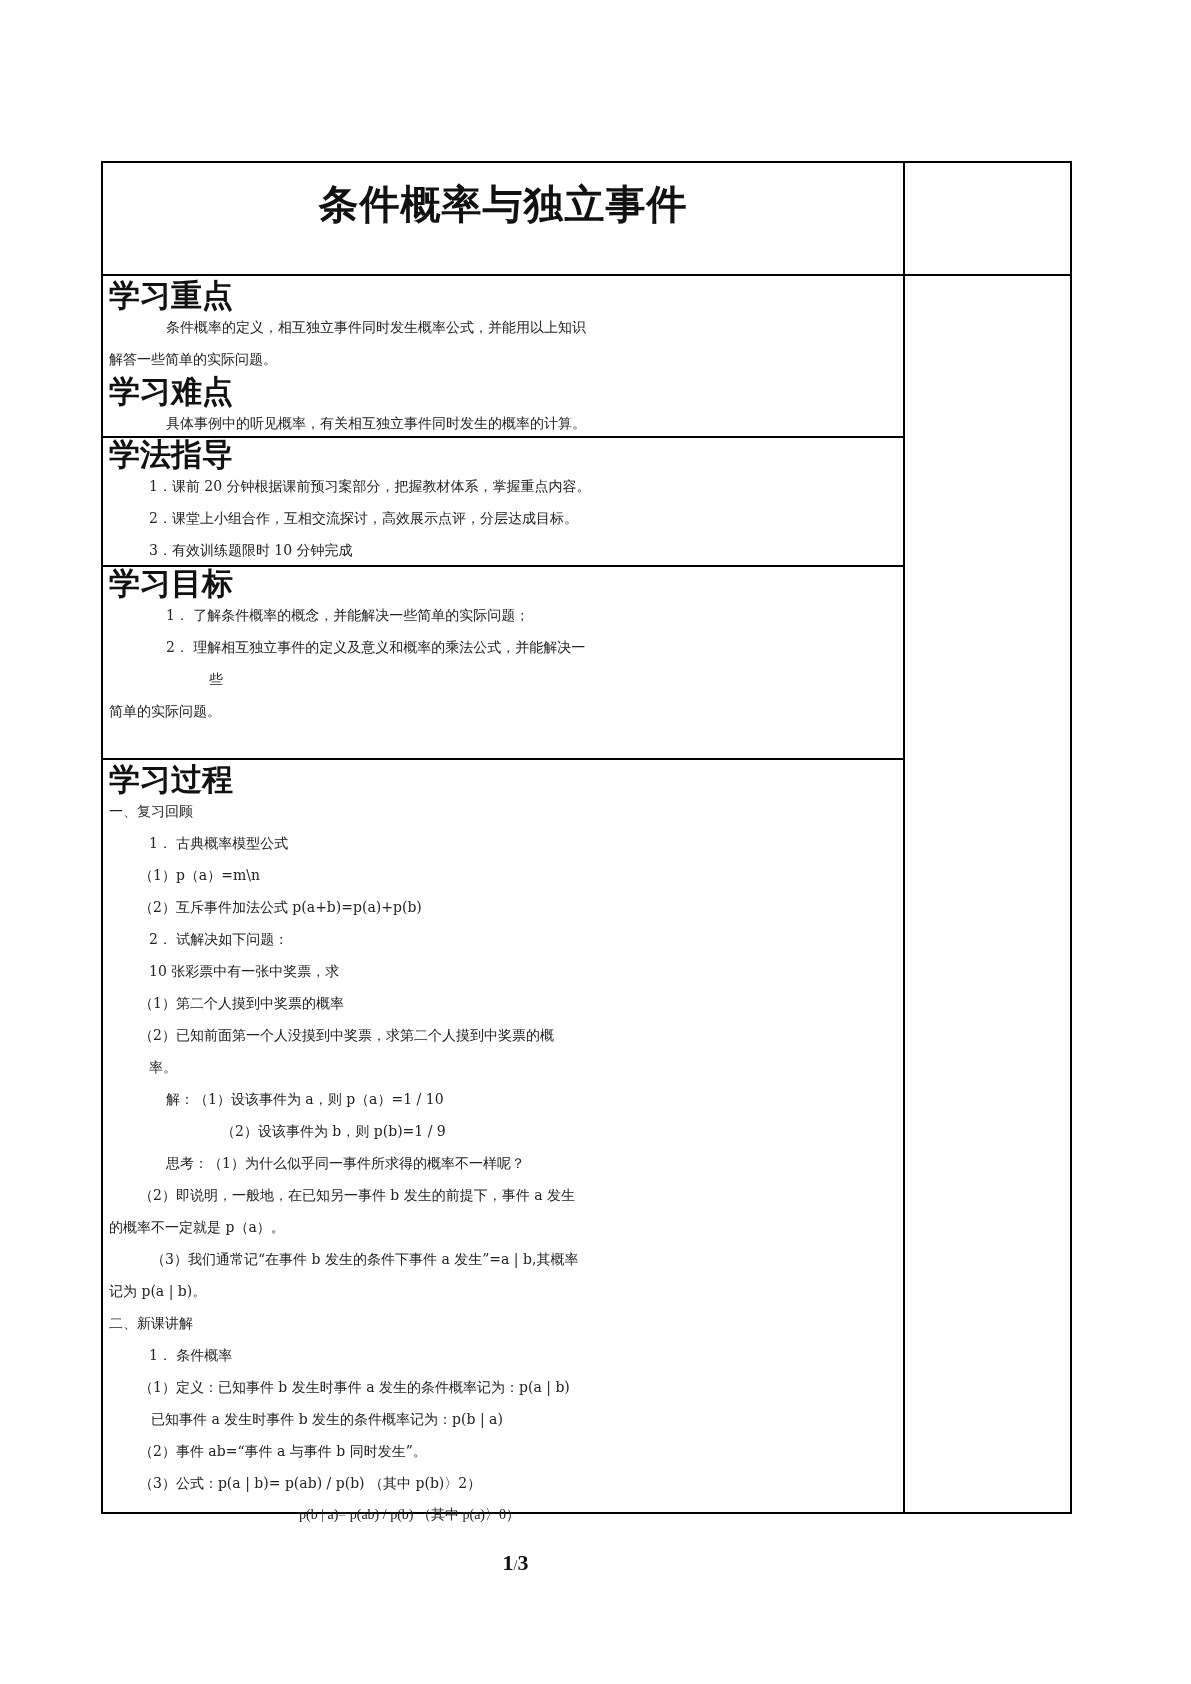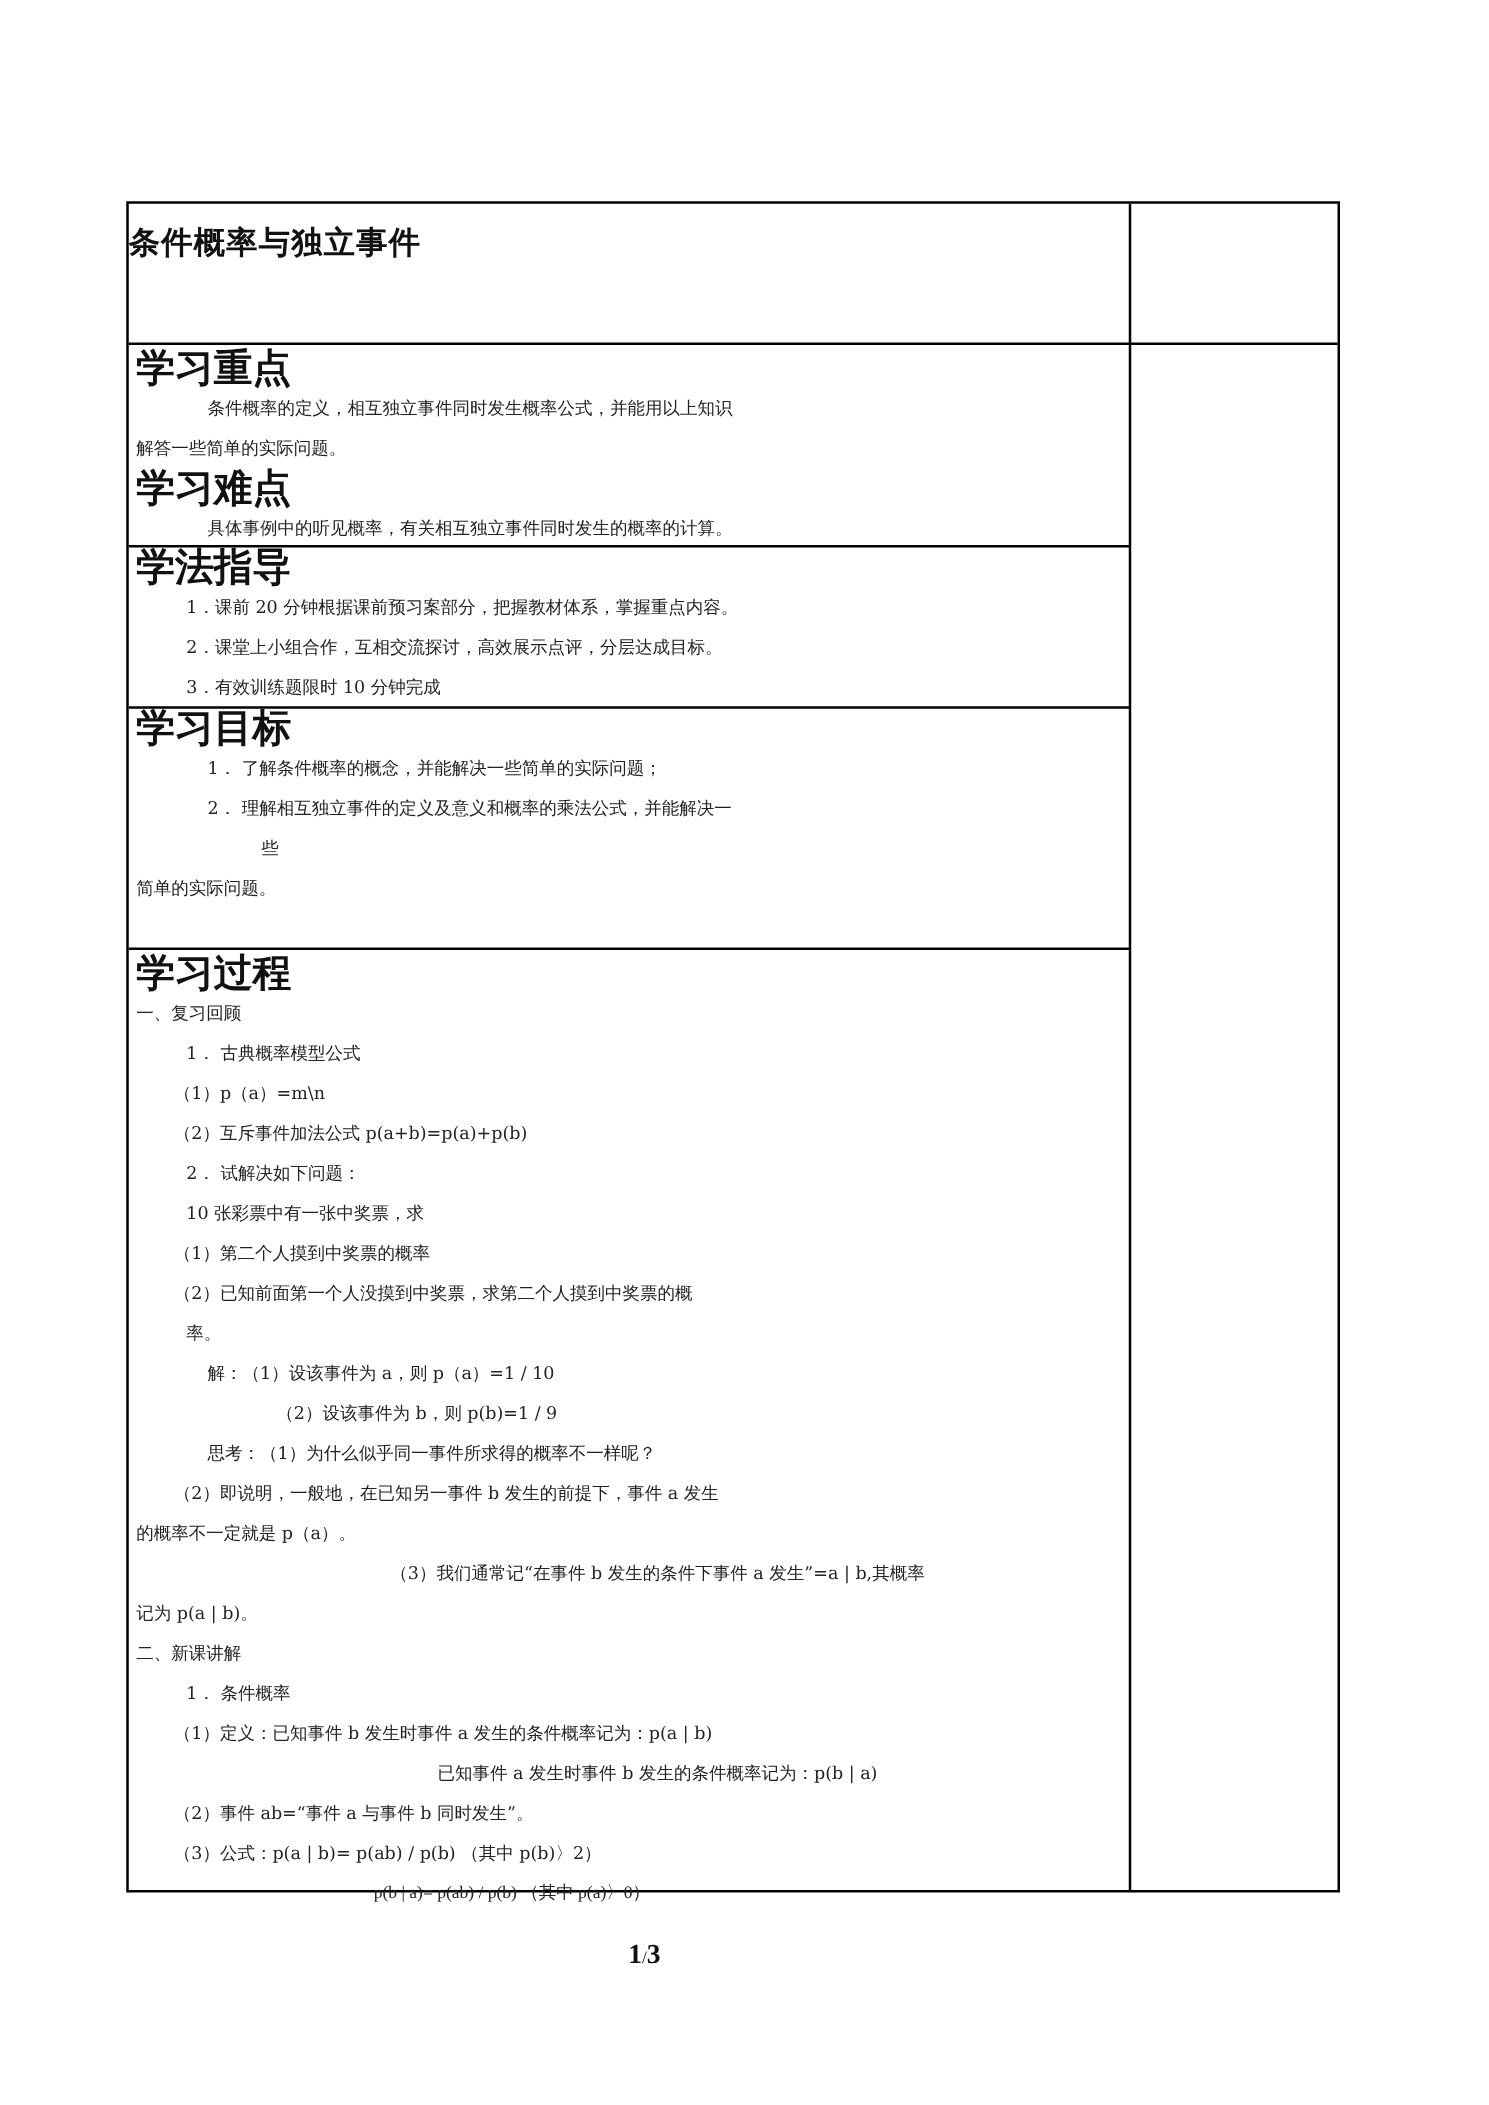--- a/index.html
+++ b/index.html
@@ -4,33 +4,33 @@
 <style>
   html, body { margin: 0; padding: 0; background: #ffffff; }
   body { width: 1191px; height: 1684px; position: relative; overflow: hidden;
          font-family: "DejaVu Serif", "Liberation Serif", serif; color: #111; }
   .page-table { position: absolute; left: 101px; top: 161px; width: 971px; height: 1353px;
                 border: 2px solid #000; box-sizing: border-box; }
   .col-divider { position: absolute; left: 800px; top: 0; bottom: 0; border-left: 2px solid #000; }
   .hline { position: absolute; left: 0; border-top: 2px solid #000; }
   .hline.full { width: 100%; }
   .hline.left { width: 801px; }
-  .title { position: absolute; left: 0; width: 800px; top: 14px; text-align: left;
+  .title { position: absolute; left: 0; width: 800px; top: 14px; text-align: center;
            font-family: "DejaVu Sans", "Liberation Sans", sans-serif; font-weight: bold;
-           font-size: 25px; letter-spacing: 1px; }
+           font-size: 40px; letter-spacing: 1px; }
   .section { position: absolute; left: 6px; width: 792px; }
   .h { font-family: "DejaVu Sans", "Liberation Sans", sans-serif; font-weight: bold;
        font-size: 31px; line-height: 32px; }
   .p { font-size: 14px; line-height: 32px; white-space: nowrap; color: #222; }
   .ind1 { padding-left: 57px; }
   .ind2 { padding-left: 40px; }
   .ind3 { padding-left: 57px; }
   .ind4 { padding-left: 100px; }
   .ind6 { padding-left: 30px; }
-  .ind7 { padding-left: 42px; text-align: center; }
+  .ind7 { padding-left: 42px; }
   .ind8 { padding-left: 112px; }
   .ind9 { padding-left: 190px; font-family: Liberation Serif, serif; }
   .pagenum { position: absolute; top: 1550px; left: 0; width: 1031px; text-align: center;
              font-family: "Liberation Serif", serif; font-weight: bold; font-size: 22px; }
   .pagenum .slash { font-size: 14px; font-weight: normal; }
 </style>
 </head>
 <body>
 
 <div class="page-table">

